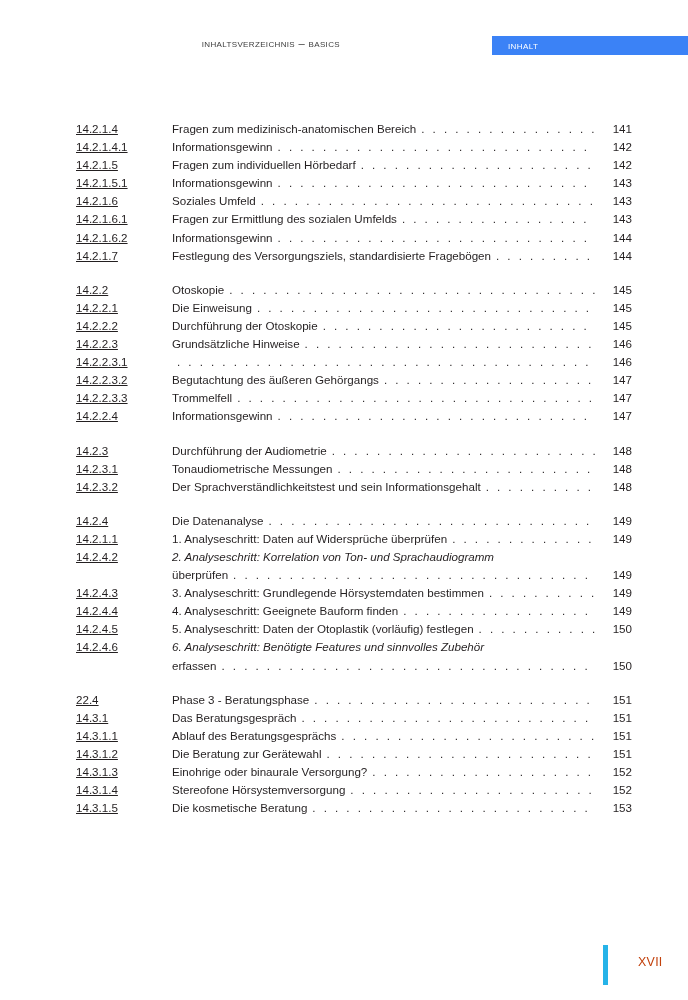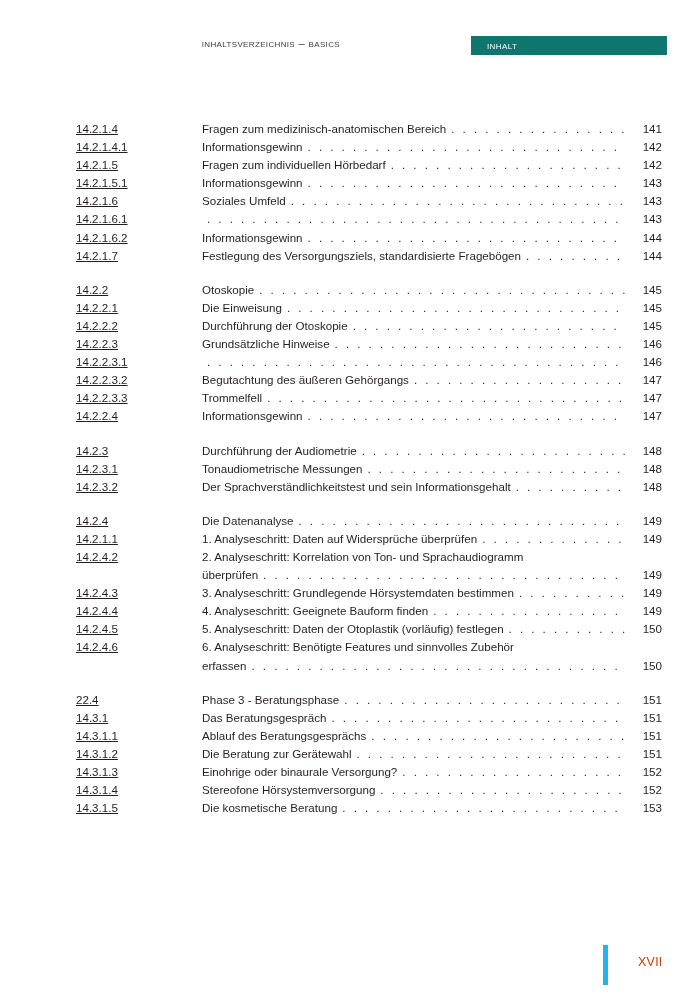--- a/index.html
+++ b/index.html
@@ -31,25 +31,25 @@
     top: 1px;
     font-size: 11.2px;
     letter-spacing: 0.35px;
     color: #3c3c3c;
     font-variant: small-caps;
     text-transform: lowercase;
     white-space: nowrap;
   }
   .header-badge {
     position: absolute;
-    left: 471px;
+    left: 492px;
     top: 0px;
     width: 196px;
     height: 19px;
-    background: #0f766e;
+    background: #3b82f6;
   }
   .header-badge-label {
     position: absolute;
     left: 16px;
     top: 3px;
     font-size: 11.2px;
     letter-spacing: 0.4px;
     color: #ffffff;
     font-variant: small-caps;
     text-transform: lowercase;
@@ -83,28 +83,28 @@
     text-decoration: underline;
   }
   .toc-body {
     flex: 1 1 auto;
     min-width: 0;
   }
   .toc-line {
     display: flex;
     align-items: flex-start;
     width: 100%;
-    margin-left: 30px;
   }
   .toc-title {
     white-space: nowrap;
     flex: 0 0 auto;
   }
   .toc-title.wrapped-first {
     flex: 1 1 auto;
+    font-style: italic;
   }
   .leader {
     flex: 1 1 auto;
     overflow: hidden;
     white-space: nowrap;
     margin: 0 3px 0 5px;
     color: #231f20;
     letter-spacing: 2.45px;
     font-size: 11.6px;
   }
@@ -200,20 +200,21 @@
             <span class="toc-title">Soziales Umfeld</span>
             <span class="leader">. . . . . . . . . . . . . . . . . . . . . . . . . . . . . . . . . . . . . . . . . . . . . . . . . . . . . . . . . . . . . . . . . . . . . . . . . . . . . . . . . . . . . . . . . . . . . . . . . . . . . . . . . . . . . . . . . . . . . . . . . . . . . . . . . . . . . . . . . . . . . . . . . . . . . . .</span>
             <span class="toc-page">143</span>
           </div>
         </div>
       </div>
       <div class="toc-entry">
         <div class="toc-num">14.2.1.6.1</div>
         <div class="toc-body">
           <div class="toc-line">
+            <span class="toc-title">Fragen zur Ermittlung des sozialen Umfelds</span>
             <span class="leader">. . . . . . . . . . . . . . . . . . . . . . . . . . . . . . . . . . . . . . . . . . . . . . . . . . . . . . . . . . . . . . . . . . . . . . . . . . . . . . . . . . . . . . . . . . . . . . . . . . . . . . . . . . . . . . . . . . . . . . . . . . . . . . . . . . . . . . . . . . . . . . . . . . . . . . .</span>
             <span class="toc-page">143</span>
           </div>
         </div>
       </div>
       <div class="toc-entry">
         <div class="toc-num">14.2.1.6.2</div>
         <div class="toc-body">
           <div class="toc-line">
             <span class="toc-title">Informationsgewinn</span>

